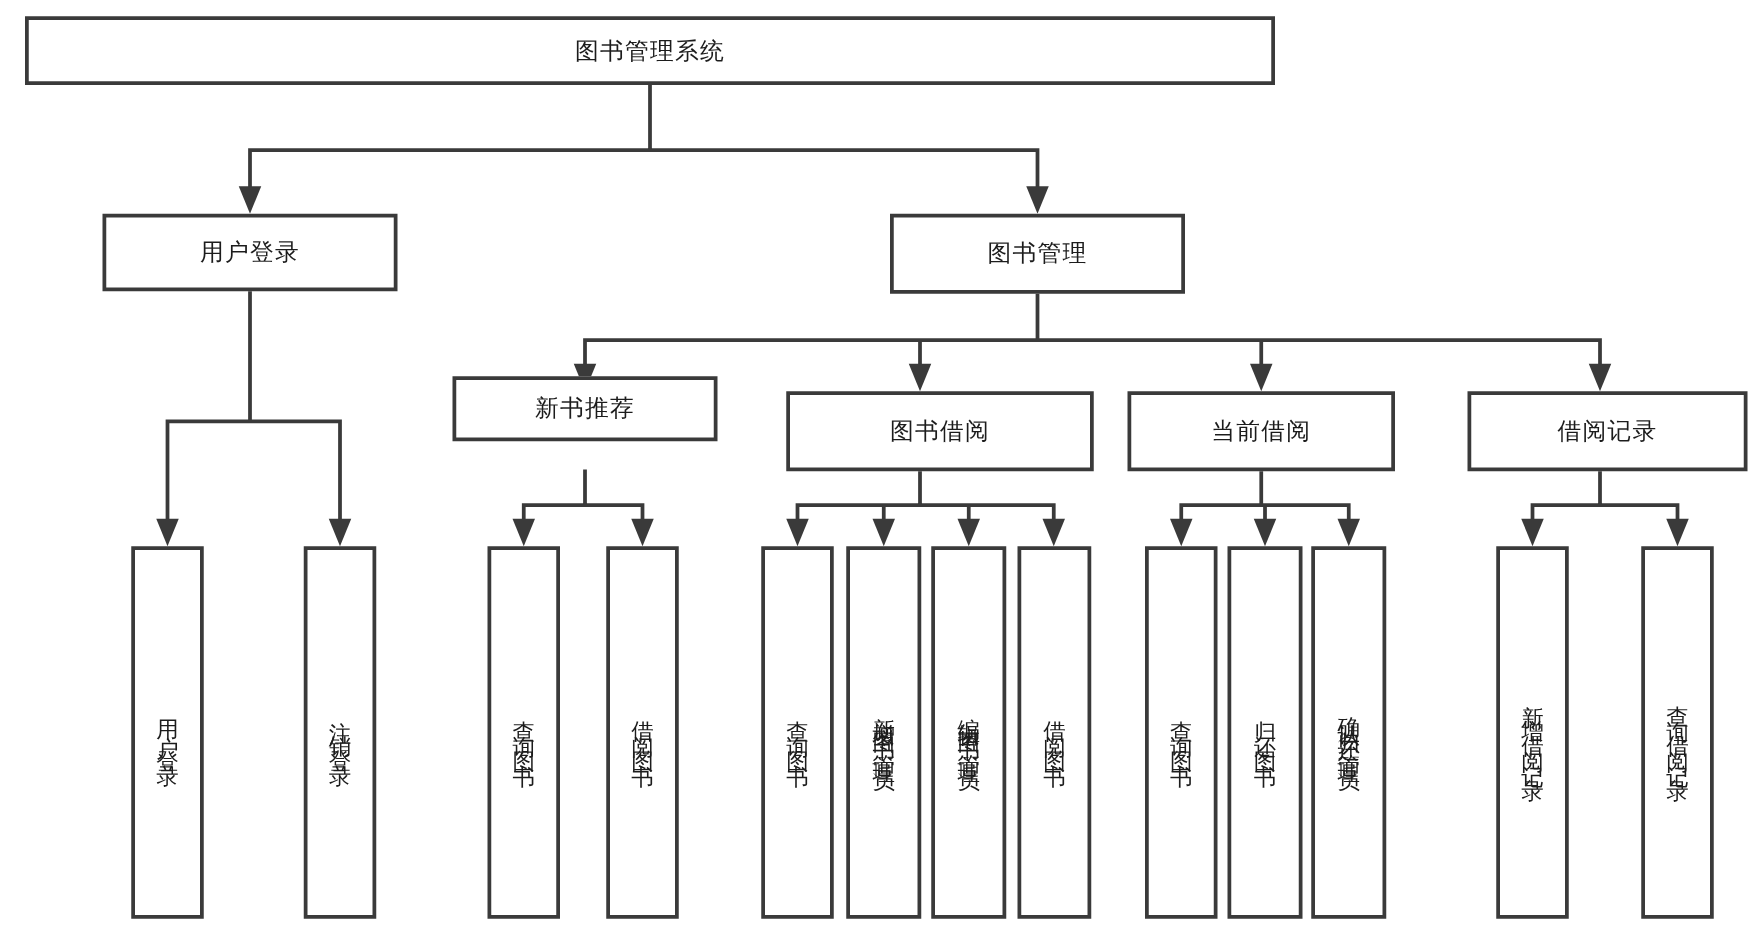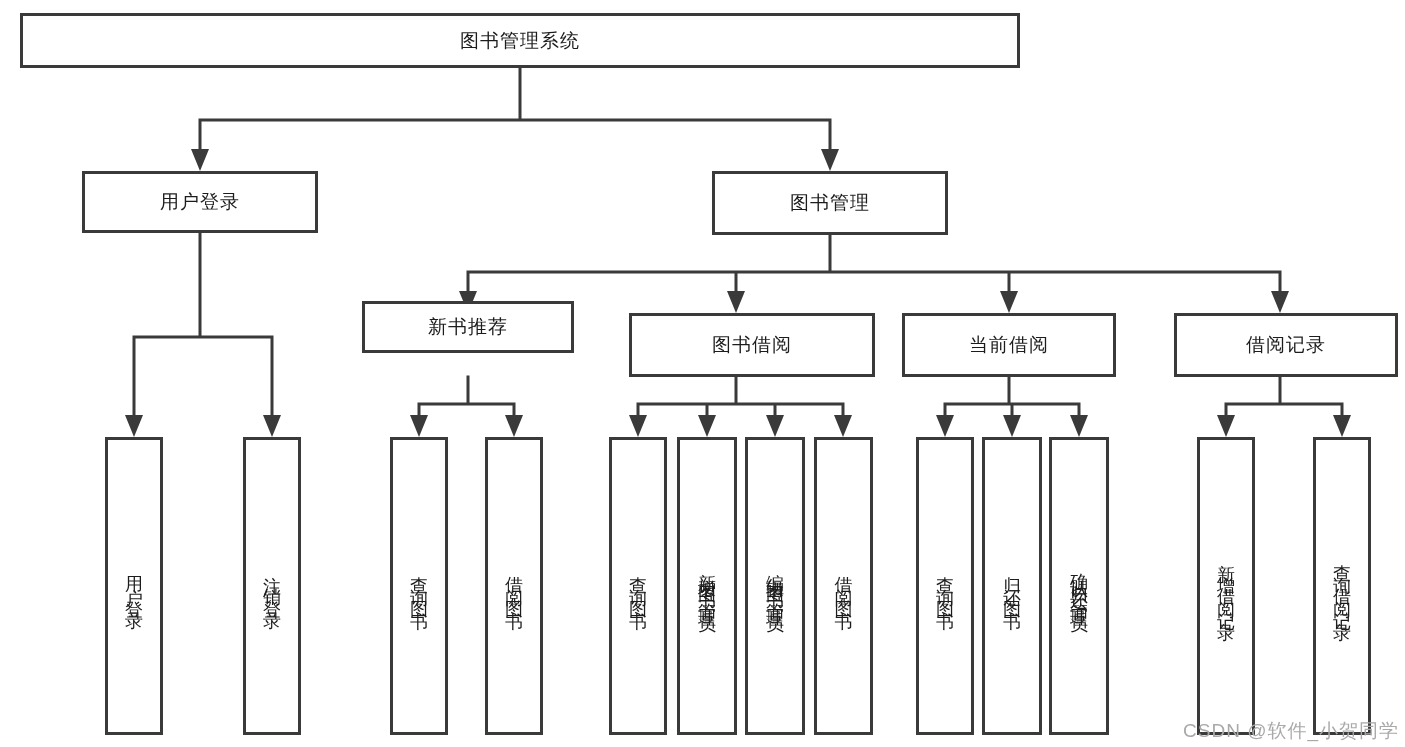--- a/index.html
+++ b/index.html
@@ -157,15 +157,14 @@
     <span>确认归还（管理员）</span>
   </div>
 
   <div class="node v" style="left:1197px; top:437px; width:58px; height:298px;">
     <span>新增借阅记录</span>
   </div>
   <div class="node v" style="left:1313px; top:437px; width:58px; height:298px;">
     <span>查询借阅记录</span>
   </div>
 
-  <div class="watermark">CSDN @软件_小贺同学</div>
 
 </div>
 
 </body></html>

